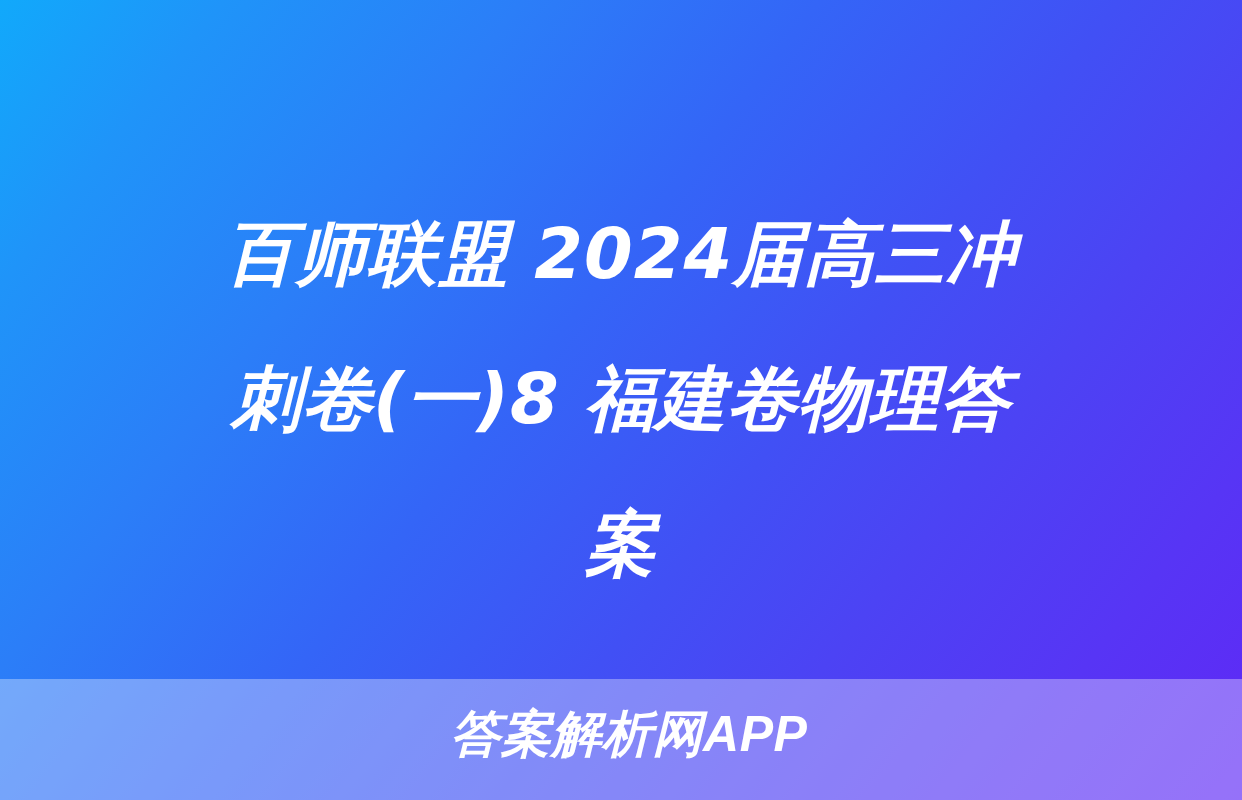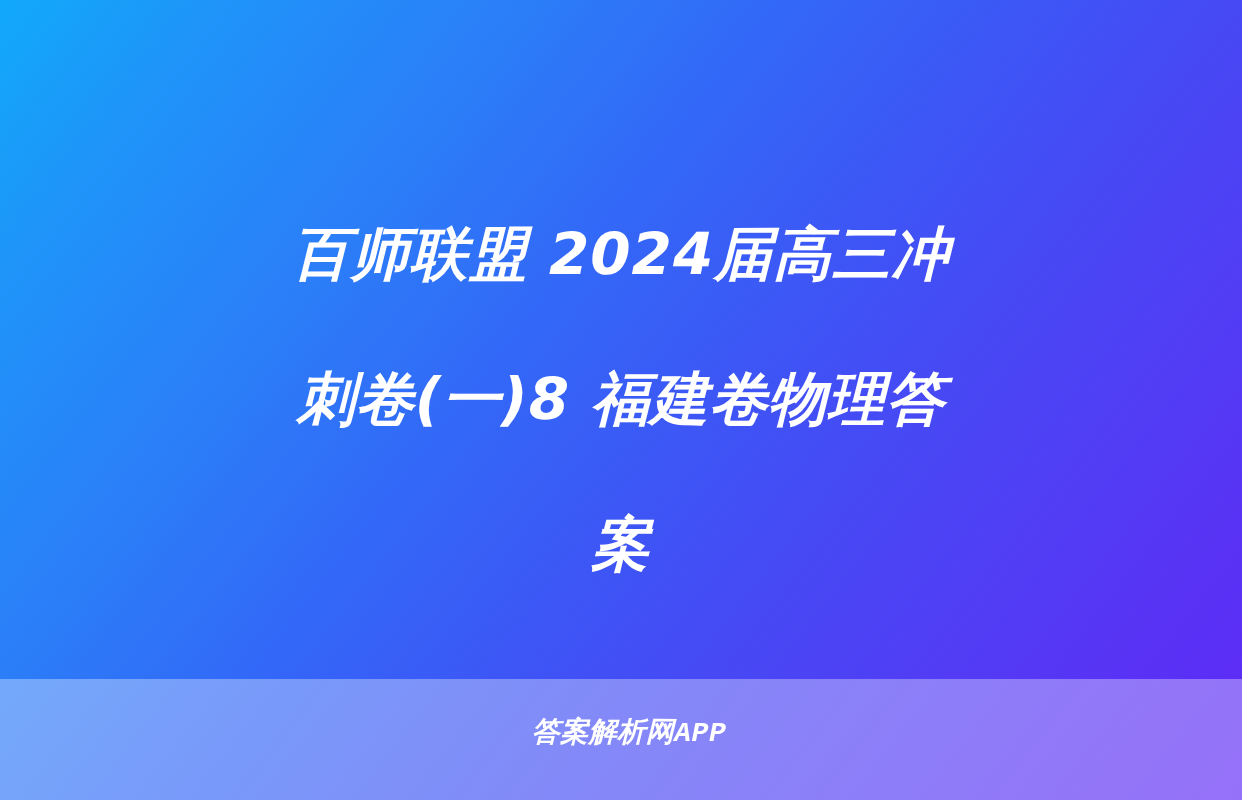--- a/index.html
+++ b/index.html
@@ -35,21 +35,21 @@
     width: 1118px;
     text-align: center;
   }
 
   .title-line {
     display: block;
     color: #ffffff;
     font-family: "DejaVu Sans", "Liberation Sans", sans-serif;
     font-weight: 700;
     font-style: italic;
-    font-size: 58px;
+    font-size: 70px;
     line-height: 145px;
     letter-spacing: 1px;
     white-space: pre;
     text-rendering: geometricPrecision;
   }
 
   
   #bottom-band {
     position: absolute;
     left: 0;
@@ -59,24 +59,24 @@
     background: rgba(255, 255, 255, 0.34);
   }
 
   #watermark {
     position: absolute;
     left: 16px;
     right: 0;
     top: 706px;
     text-align: center;
     color: #ffffff;
-    font-family: Liberation Mono, monospace;
+    font-family: Liberation Sans, sans-serif;
     font-weight: 700;
     font-style: italic;
-    font-size: 28px;
+    font-size: 50px;
     line-height: 56px;
     letter-spacing: 0.5px;
     white-space: pre;
   }
 </style>
 </head>
 <body>
 
 <div id="poster">
 

